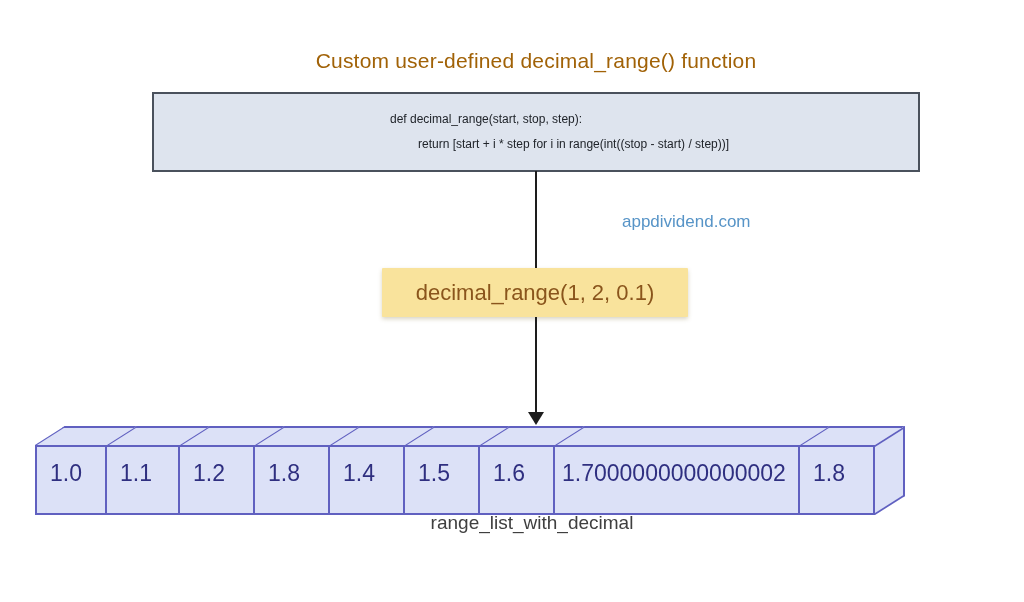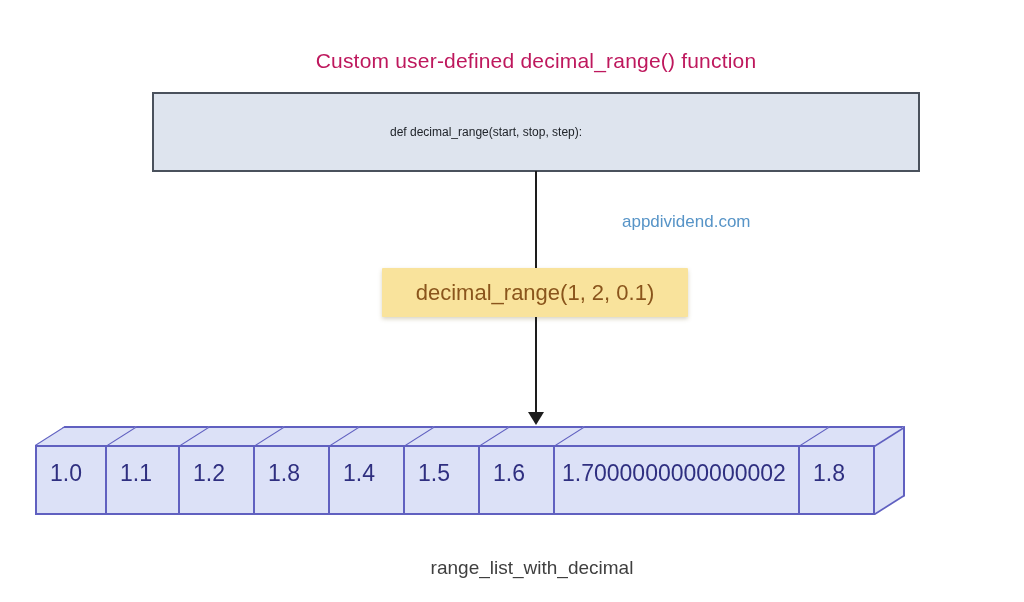--- a/index.html
+++ b/index.html
@@ -2,21 +2,21 @@
 <html><head>
 <meta charset="utf-8">
 <style>
   html, body { margin:0; padding:0; background:#ffffff; }
   .canvas {
     position:relative; width:1024px; height:602px; background:#ffffff;
     font-family:"Liberation Sans", sans-serif; overflow:hidden;
   }
   .title {
     position:absolute; top:49px; left:536px; transform:translateX(-50%);
-    font-size:21px; color:#be185d; white-space:nowrap; letter-spacing:0.2px;
+    font-size:21px; color:#a16207; white-space:nowrap; letter-spacing:0.2px;
   }
   .code-box {
     position:absolute; left:152px; top:92px; width:768px; height:80px;
     box-sizing:border-box; background:#dee4ee; border:2px solid #4a515c;
     display:flex; flex-direction:column; justify-content:center;
     padding-left:236px; font-size:12px; line-height:25px; color:#20242a;
     white-space:nowrap;
   }
   .code-line.indent { padding-left:28px; }
   .connector { position:absolute; left:535px; width:2px; background:#1d1d1d; }
@@ -60,33 +60,34 @@
     box-sizing:border-box; background:#dce1f7;
     border-top:2px solid #6060c0; border-left:2px solid #6060c0;
     transform:skewX(-57.6deg); transform-origin:0 100%;
   }
   .side-face {
     position:relative; width:30px; height:70px; box-sizing:border-box;
     background:#dce1f7; border:2px solid #6060c0; border-left:none;
     transform:skewY(-32.3deg); transform-origin:0 0;
   }
   .array-label {
-    position:absolute; left:532px; top:557px; transform:translateX(-50%);
+    position:absolute; left:532px; top:512px; transform:translateX(-50%);
     font-size:19px; color:#3f3f3f; white-space:nowrap;
   }
 </style>
 </head>
 <body>
 
 <div class="canvas">
 
   <div class="title">Custom user-defined decimal_range() function</div>
 
   <div class="code-box">
     <div class="code-line">def decimal_range(start, stop, step):</div>
+    <div class="code-line indent">return [start + i * step for i in range(int((stop - start) / step))]</div>
   </div>
 
   <div class="connector connector-top"></div>
 
   <div class="watermark">appdividend.com</div>
 
   <div class="call-box">
     <span>decimal_range(1, 2, 0.1)</span>
   </div>
 

